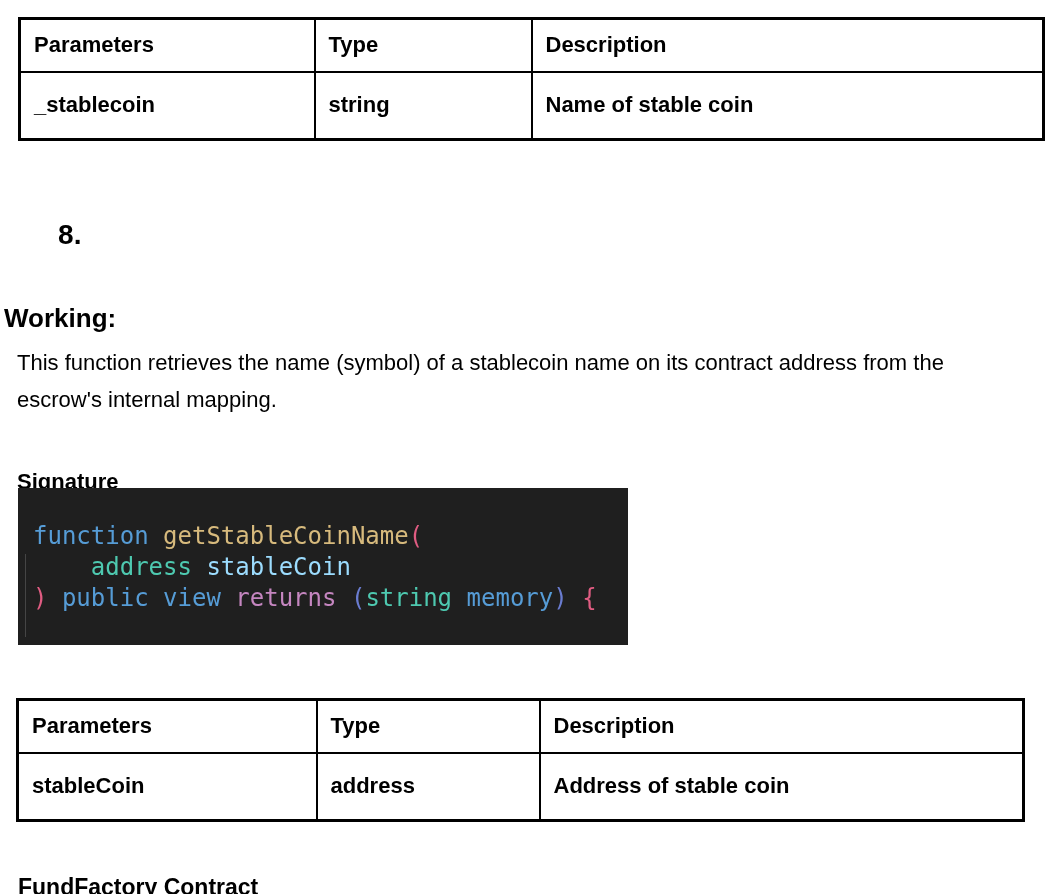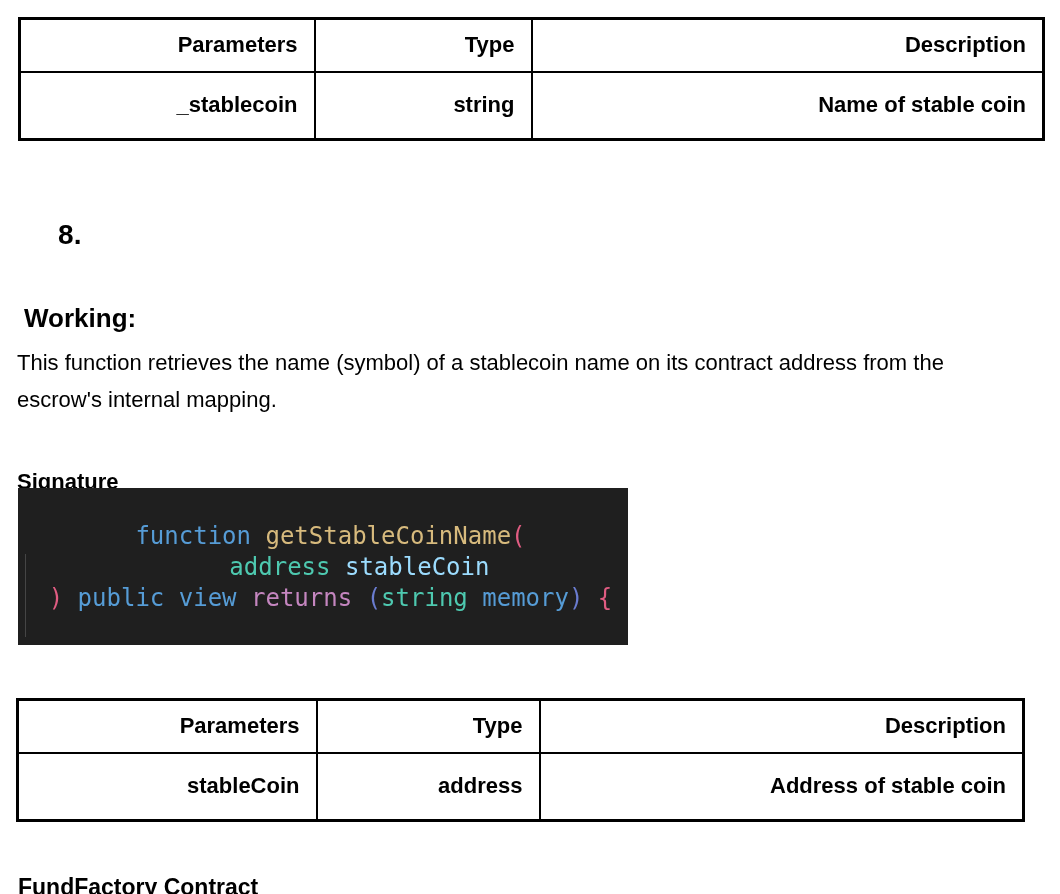--- a/index.html
+++ b/index.html
@@ -14,23 +14,23 @@
   .abs { position: absolute; }
 
   
   table.param-table {
     border-collapse: collapse;
     table-layout: fixed;
     border: 3px solid #000;
   }
   table.param-table th, table.param-table td {
     border: 2px solid #000;
-    text-align: right;
+    text-align: left;
     vertical-align: middle;
-    padding: 0 16px 0 13px;
+    padding: 0 0 0 13px;
     font-size: 22px;
     white-space: nowrap;
     overflow: hidden;
   }
   table.param-table th { font-weight: bold; height: 53px; }
   table.param-table td { font-weight: bold; height: 68px; }
 
   
   .section-heading {
     display: flex;
@@ -90,27 +90,27 @@
         <td>string</td>
         <td>Name of stable coin</td>
       </tr>
     </tbody>
 </table>
 
 <div class="section-heading abs" style="left:58px; top:219px;">
   <span class="num">8.</span>
 </div>
 
-<div class="working-label abs" style="left:24px; top:303px;">Working:</div>
+<div class="working-label abs" style="left:4px; top:303px;">Working:</div>
 
 <div class="body-text abs" style="left:17px; top:344px; width:980px;">This function retrieves the name (symbol) of a stablecoin name on its contract address from the escrow's internal mapping.</div>
 
 <div class="sub-label abs" style="left:17px; top:459px;">Signature</div>
 
-<div class="code-block abs" style="left:18px; top:488px;text-align:center;">
+<div class="code-block abs" style="left:18px; top:488px;">
   <div class="indent-guide"></div>
   <div class="code-lines"><div class="code-line"><span style="color: rgb(86, 156, 214);">function</span><span style="color: rgb(212, 212, 212);"> </span><span style="color: rgb(215, 186, 125);">getStableCoinName</span><span style="color: rgb(224, 92, 130);">(</span></div><div class="code-line"><span style="color: rgb(212, 212, 212);">    </span><span style="color: rgb(78, 201, 176);">address</span><span style="color: rgb(212, 212, 212);"> </span><span style="color: rgb(156, 220, 254);">stableCoin</span></div><div class="code-line"><span style="color: rgb(224, 92, 130);">)</span><span style="color: rgb(212, 212, 212);"> </span><span style="color: rgb(86, 156, 214);">public</span><span style="color: rgb(212, 212, 212);"> </span><span style="color: rgb(86, 156, 214);">view</span><span style="color: rgb(212, 212, 212);"> </span><span style="color: rgb(197, 134, 192);">returns</span><span style="color: rgb(212, 212, 212);"> </span><span style="color: rgb(106, 124, 208);">(</span><span style="color: rgb(78, 201, 176);">string</span><span style="color: rgb(212, 212, 212);"> </span><span style="color: rgb(86, 156, 214);">memory</span><span style="color: rgb(106, 124, 208);">)</span><span style="color: rgb(212, 212, 212);"> </span><span style="color: rgb(224, 92, 130);">{</span></div><div class="code-line"> </div></div>
 </div>
 
 <table class="param-table abs" style="left:16px; top:698px; width:1006px;">
   <colgroup>
       <col style="width:299px">
       <col style="width:223px">
       <col style="width:484px">
     </colgroup>

